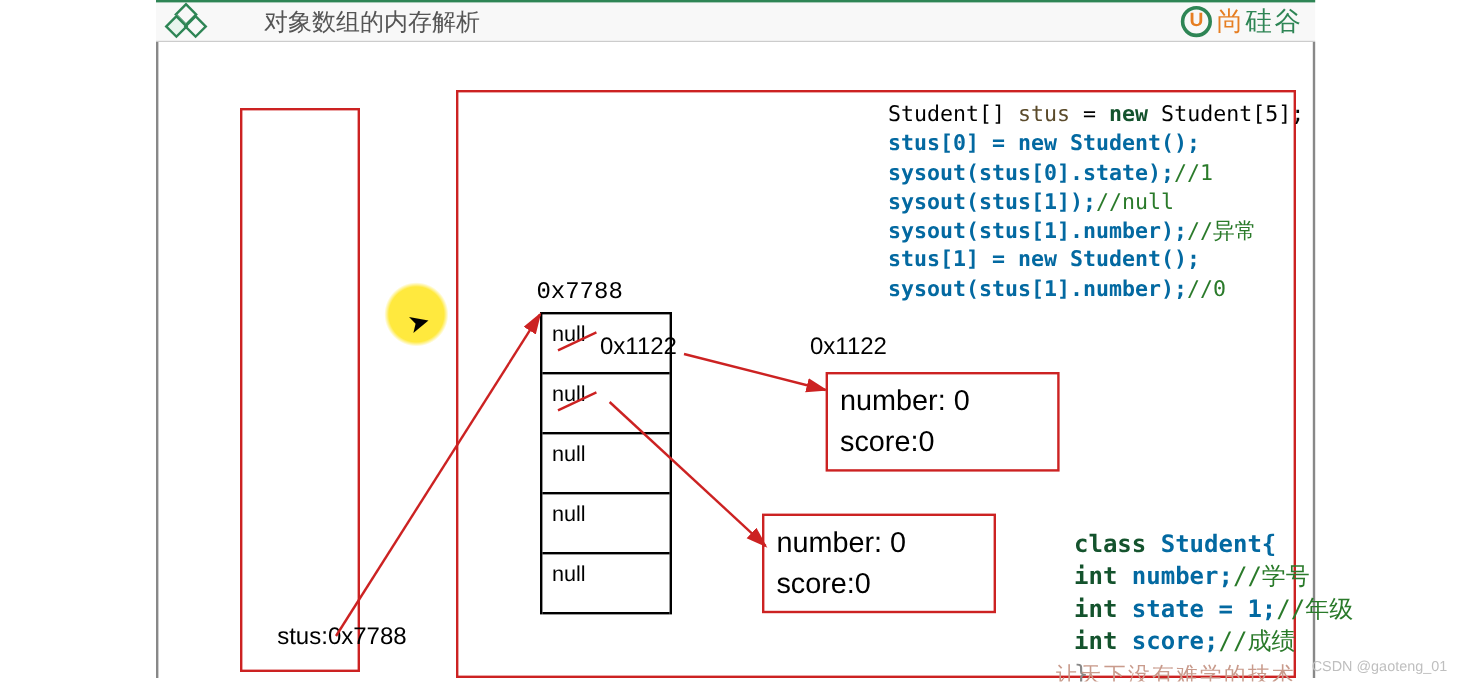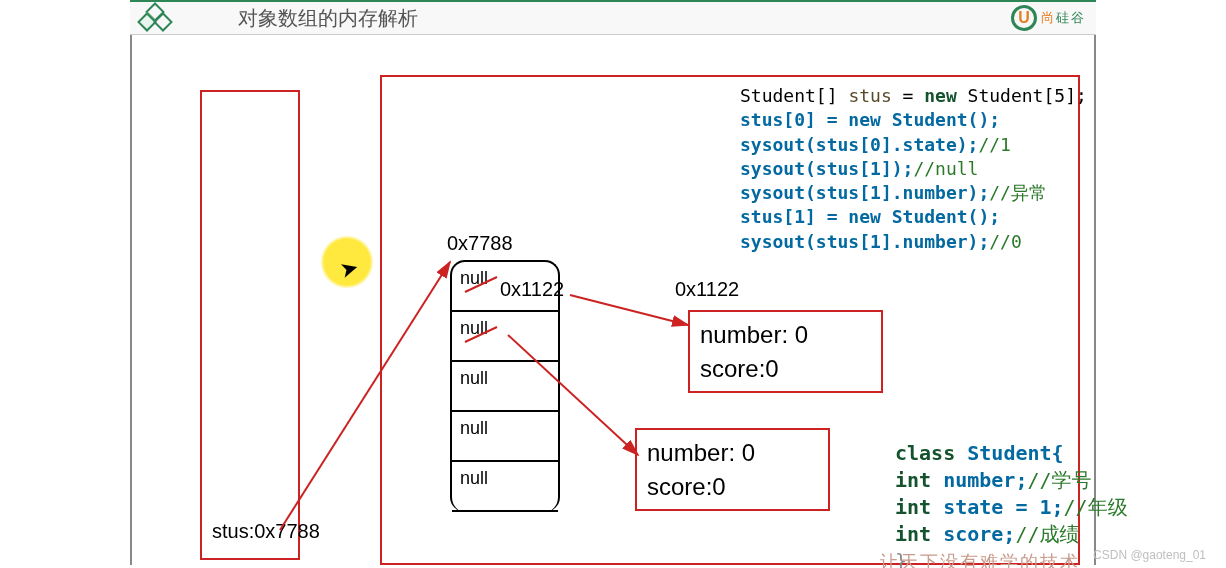--- a/index.html
+++ b/index.html
@@ -15,21 +15,20 @@
   .header {
     position: absolute;
     top: 0; left: 130px; right: 130px;
     height: 35px;
     border-top: 2px solid #2e8555;
     border-bottom: 1px solid #ccc;
     display: flex;
     align-items: center;
     padding: 0 10px;
     background: #f8f8f8;
-    gap: 18px;
   }
   .header-logo {
     width: 30px; height: 30px;
     position: relative;
   }
   .diamond {
     position: absolute;
     width: 14px; height: 14px;
     border: 2px solid #2e8555;
     transform: rotate(45deg);
@@ -49,21 +48,21 @@
     gap: 4px;
   }
   .brand-circle {
     width: 26px; height: 26px;
     border: 3px solid #2e8555;
     border-radius: 50%;
     display:flex;align-items:center;justify-content:center;
     color:#e67e22;font-weight:bold;font-size:16px;
   }
   .brand-text {
-    font-size: 13px;
+    font-size: 22px;
     letter-spacing: 2px;
   }
   .brand-text span:nth-child(1){color:#e67e22}
   .brand-text span:nth-child(2){color:#2e8555}
   .brand-text span:nth-child(3){color:#2e8555}
 
   .outer-frame {
     position: absolute;
     left: 130px; top: 35px;
     width: 966px; height: 530px;
@@ -72,21 +71,21 @@
   }
 
   .stack-frame {
     position: absolute;
     left: 200px; top: 90px;
     width: 100px; height: 470px;
     border: 2px solid #cc2222;
   }
   .stus-label {
     position:absolute;
-    left: 202px; top: 520px;
+    left: 221px; top: 520px;
     font-size: 20px;
     padding-left: 10px;
   }
 
   .heap-frame {
     position: absolute;
     left: 380px; top: 75px;
     width: 700px; height: 490px;
     border: 2px solid #cc2222;
   }
@@ -103,29 +102,29 @@
     left: 340px; top: 256px;
     font-size: 22px;
     color:#000;
     transform: rotate(-15deg);
   }
 
   .arr-label {
     position:absolute;
     left: 447px; top: 232px;
     font-size: 20px;
+    font-family: Liberation Mono, monospace;
   }
   .arr-box {
     position:absolute;
     left: 450px; top: 260px;
     width: 110px;
     border-left: 2px solid #000;
     border-right: 2px solid #000;
     border-top: 2px solid #000;
-    border-radius: 15px;
   }
   .arr-cell {
     height: 50px;
     border-bottom: 2px solid #000;
     padding: 6px 8px;
     font-size: 18px;
   }
   .addr-0x1122a {
     position:absolute;
     left: 500px; top: 278px;

